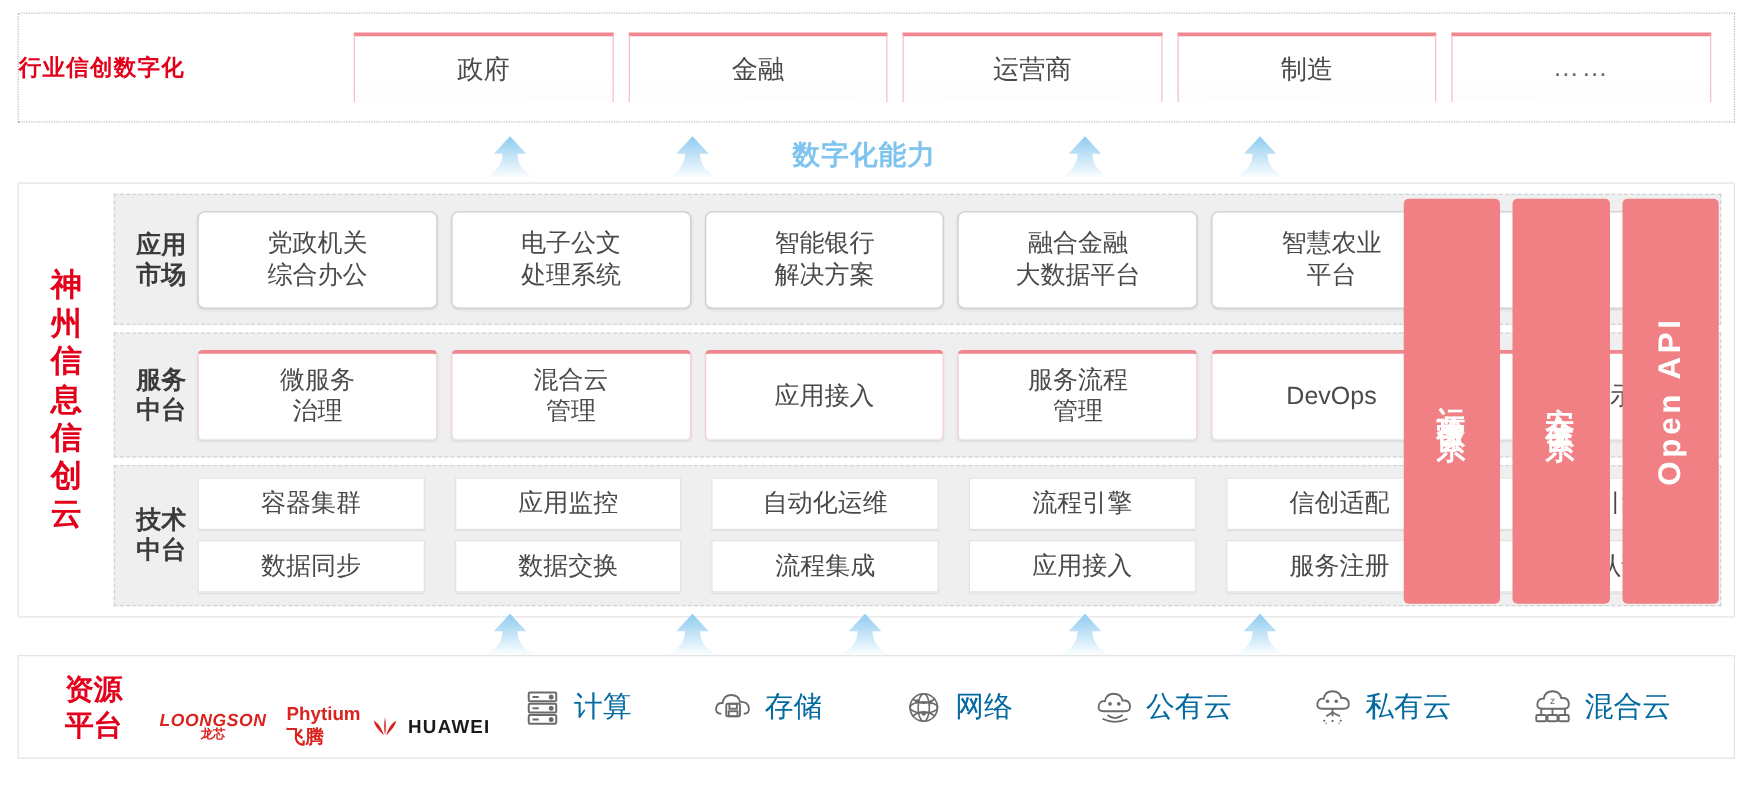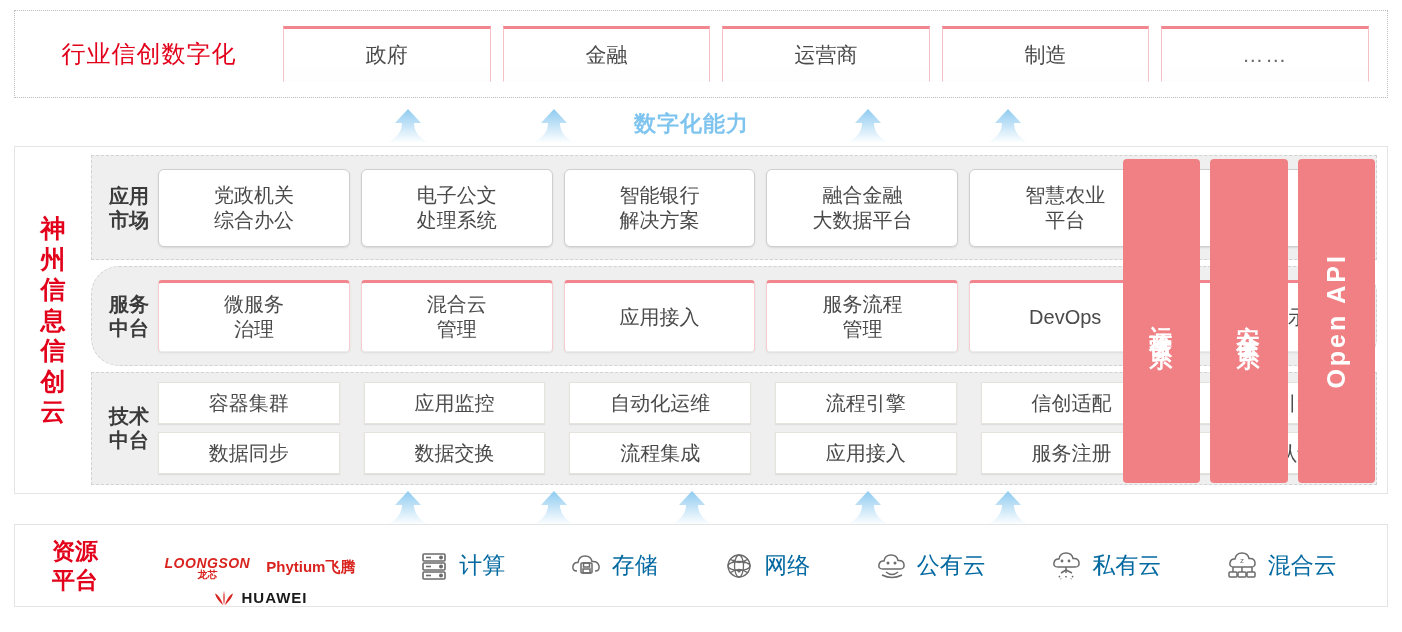--- a/index.html
+++ b/index.html
@@ -12,22 +12,22 @@
   .page { position: relative; width: 1402px; height: 632px; }
 
   
   .industry-band {
     position: absolute; left: 14px; top: 10px;
     width: 1374px; height: 88px;
     border: 1px dotted #bdbdbd;
     display: flex; align-items: center;
   }
   .industry-title {
-    width: 268px; text-align: center;
-    color: #e2001a; font-weight: normal; font-size: 24px;
+    width: 268px; 
+    color: #e2001a; font-weight: bold; font-size: 18px;
     letter-spacing: 1px;
   }
   .industry-boxes { flex: 1; display: flex; gap: 12px; padding-right: 18px; }
   .industry-box {
     flex: 1; height: 56px;
     background: linear-gradient(180deg,#ffffff 0%,#ffffff 55%,#fdfdfd 100%);
     border-top: 3px solid #f1868f;
     border-left: 1px solid #f6c0c5;
     border-right: 1px solid #f6c0c5;
     border-bottom: 1px solid transparent;
@@ -71,21 +71,21 @@
     flex: 1; display: flex; flex-direction: column;
     gap: 6px; padding: 8px 10px 8px 0; position: relative;
   }
   .layer {
     background: #efefef;
     border: 1px dashed #d2d2d2;
     display: flex; align-items: center;
     padding: 8px 8px;
   }
   .layer-app { height: 106px; }
-  .layer-svc { height: 100px; border-radius: 28px; }
+  .layer-svc { height: 100px; }
   .layer-tech { height: 114px; }
 
   .layer-label {
     width: 58px; flex: 0 0 58px; text-align: center;
     font-size: 20px; font-weight: bold; color: #3b3b3b;
     line-height: 1.2;
   }
   .layer-label span { display: block; }
   .cells { flex: 1; display: flex; gap: 11px; padding-right: 4px; }
   .cells-stack { flex: 1; display: flex; flex-direction: column; gap: 8px; }
@@ -149,21 +149,21 @@
     width: 1374px; height: 83px;
     border: 1px solid #e4e4e4; background: #fff;
     display: flex; align-items: center;
   }
   .res-title {
     width: 120px; text-align: center; color: #e2001a;
     font-weight: bold; font-size: 23px; line-height: 1.25;
   }
   .res-title span { display: block; }
   .vendors {
-    width: 250px; display: flex; flex-direction: column;
+    width: 250px; display: flex; flex-direction: row;
     align-items: center; justify-content: center; gap: 9px; margin-top: 31px;
   }
   .vendor-row { display: flex; align-items: center; gap: 16px; }
   .loongson { display: flex; flex-direction: column; align-items: center; line-height: 1; }
   .loongson .ls-en {
     color: #d9231f; font-weight: bold; font-size: 14px;
     font-style: italic; letter-spacing: .5px;
   }
   .loongson .ls-cn { color: #d9231f; font-size: 10px; font-weight: bold; }
   .phytium { color: #d9231f; font-weight: bold; font-size: 15px; }

